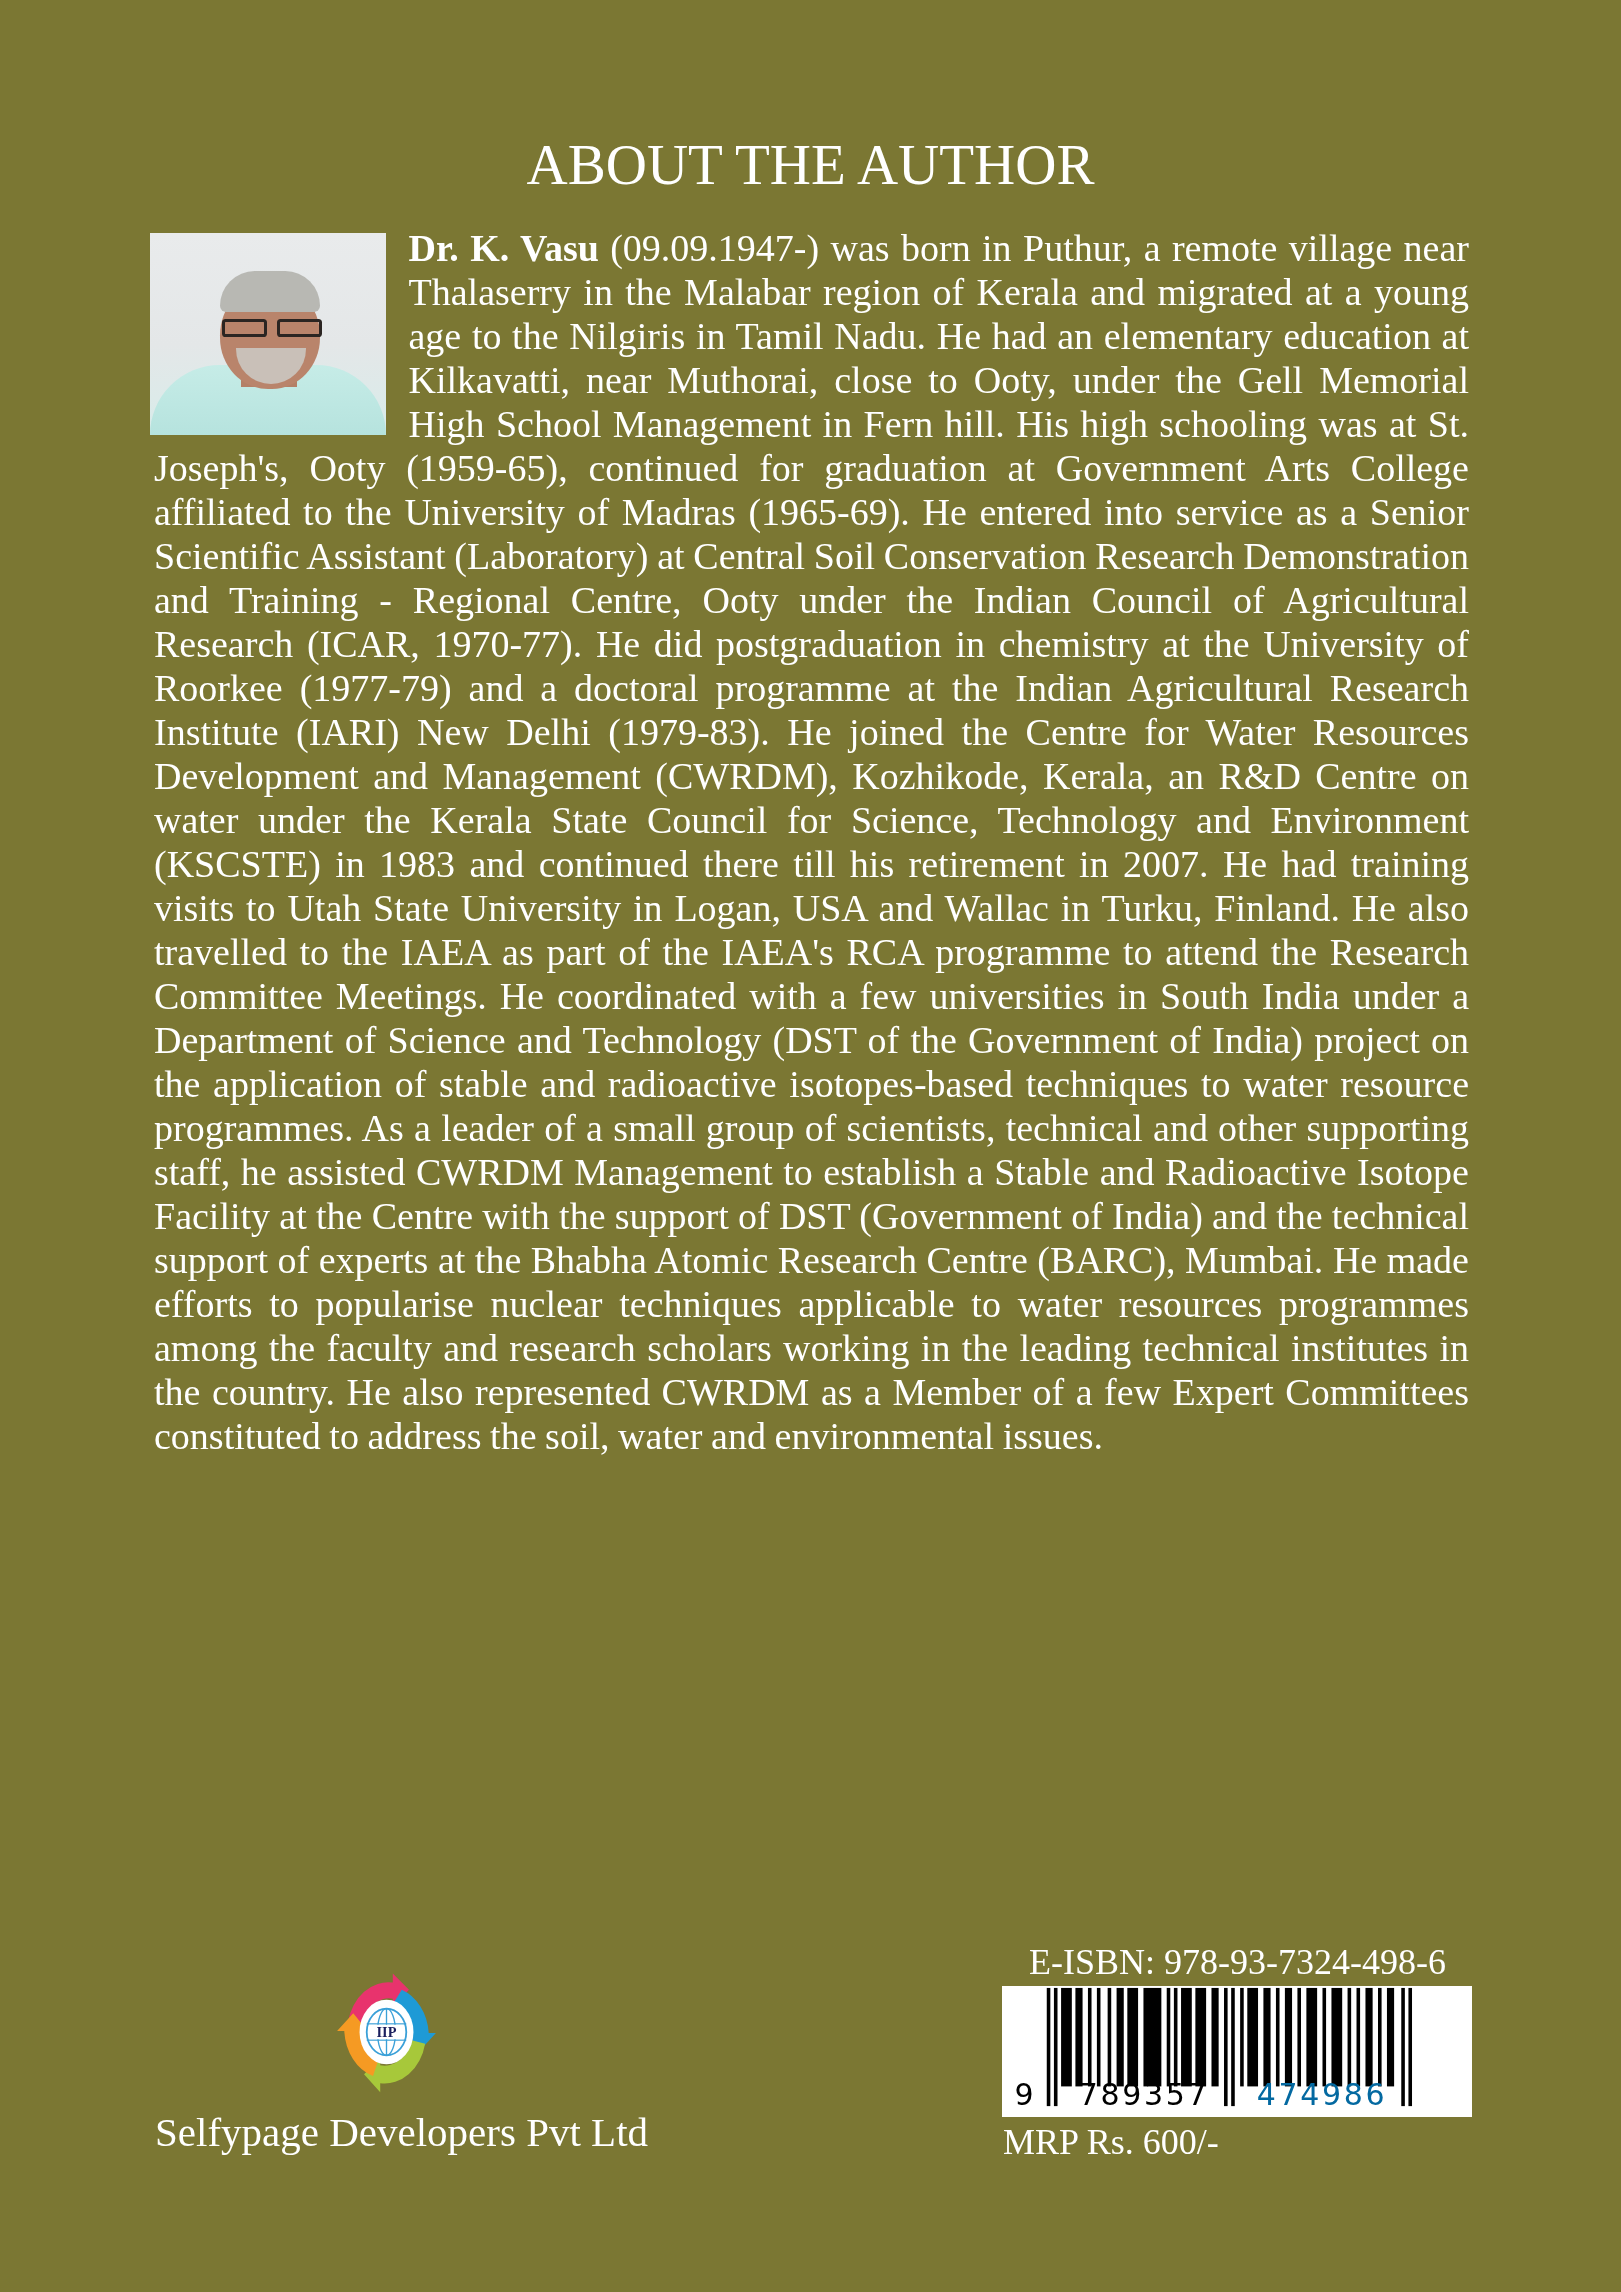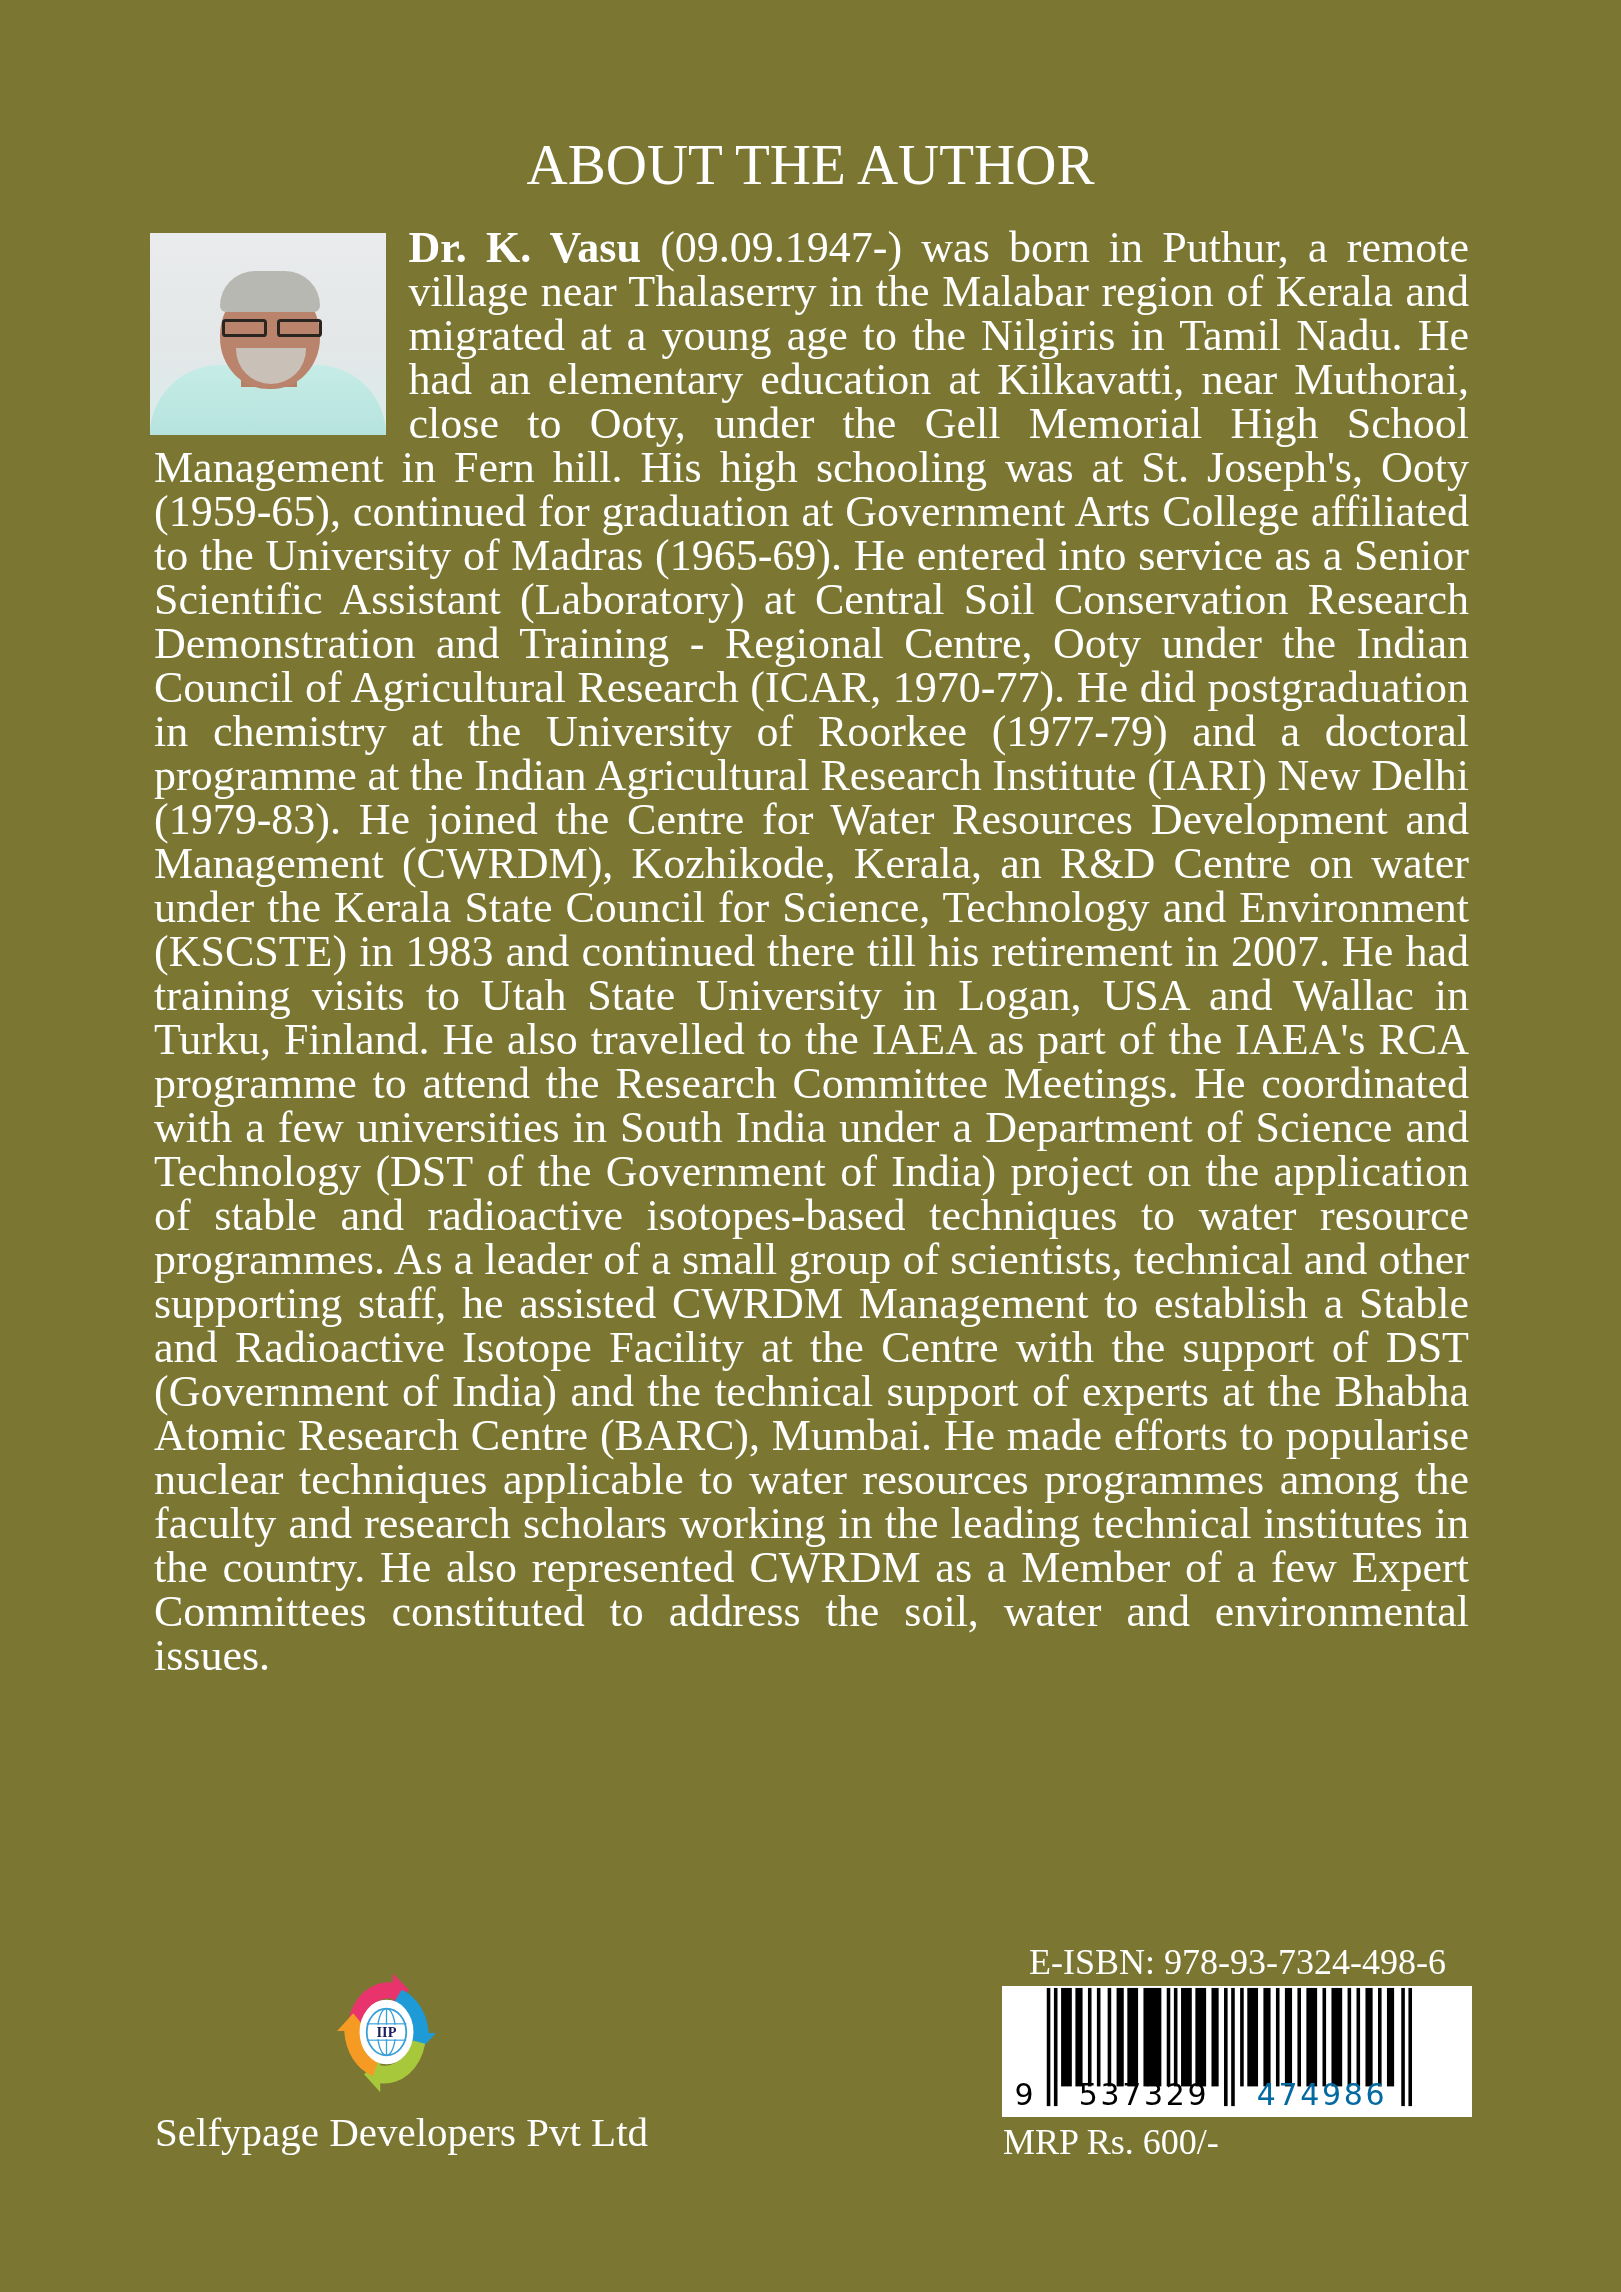--- a/index.html
+++ b/index.html
@@ -12,21 +12,21 @@
     color: #ffffff;
   }
   .title {
     position: absolute; left: 0; width: 1621px; top: 131px;
     text-align: center;
     font-size: 57px; line-height: 68px;
     letter-spacing: 0px;
   }
   .bio {
     position: absolute; left: 154px; top: 226px; width: 1315px;
-    font-size: 44px; line-height: 44px;
+    font-size: 38px; line-height: 44px;
     text-align: justify;
     word-spacing: -0.9px;
   }
   .photo {
     float: left;
     width: 236px; height: 202px;
     margin: 7.2px 23px 9px -4.5px;
     position: relative;
     background: linear-gradient(180deg, #e9ebec 0%, #e4e7e8 55%, #d8ecea 100%);
     overflow: hidden;
@@ -171,18 +171,18 @@
       <rect x="396" y="2" width="4" height="110"></rect>
       <rect x="406" y="2" width="8" height="110"></rect>
       <rect x="420" y="2" width="4" height="110"></rect>
       <rect x="430" y="2" width="8" height="110"></rect>
 
       <rect x="446" y="2" width="4" height="132"></rect>
       <rect x="454" y="2" width="4" height="132"></rect>
     </g>
   </svg>
   <div style="position:absolute;left:12.5px;top:93px;font-family:'DejaVu Sans',sans-serif;font-size:30px;line-height:32px;color:#000;">9</div>
-  <div style="position:absolute;left:66px;top:93px;width:152px;text-align:center;font-family:'DejaVu Sans',sans-serif;font-size:30px;line-height:32px;letter-spacing:2.7px;color:#000;">537329</div>
+  <div style="position:absolute;left:66px;top:93px;width:152px;text-align:center;font-family:'DejaVu Sans',sans-serif;font-size:30px;line-height:32px;letter-spacing:2.7px;color:#000;">789357</div>
   <div style="position:absolute;left:244px;top:93px;width:152px;text-align:center;font-family:'DejaVu Sans',sans-serif;font-size:30px;line-height:32px;letter-spacing:2.7px;color:#0369a1;">474986</div>
 </div>
 
 <div class="mrp">MRP Rs. 600/-</div>
 
 
 </body></html>

